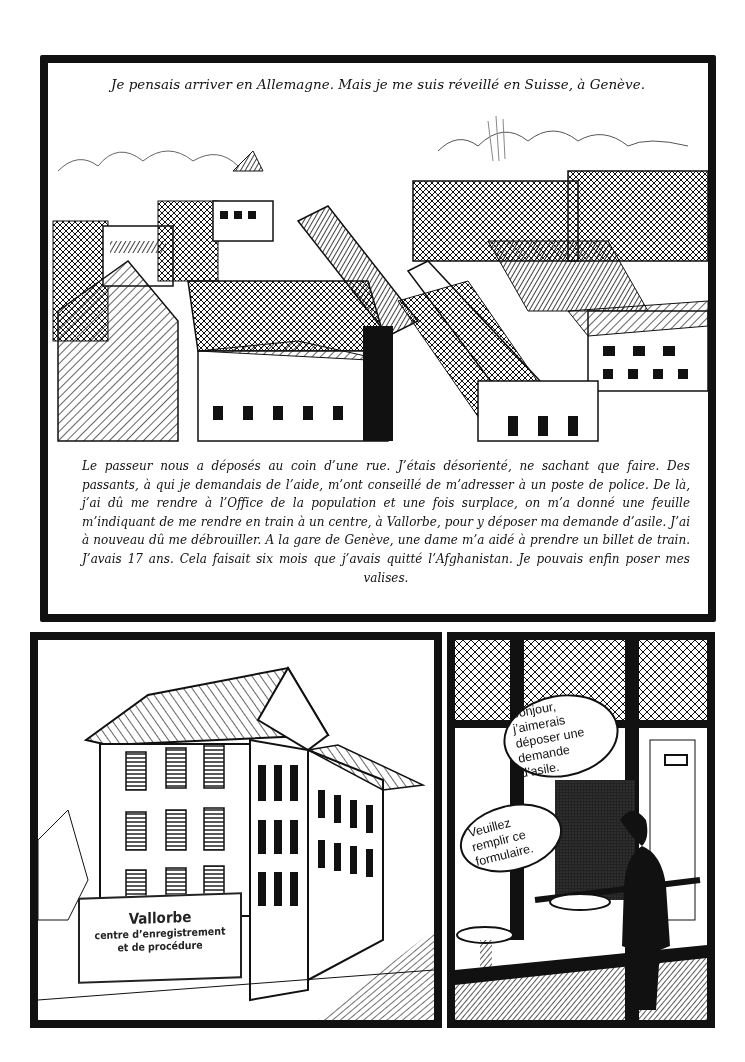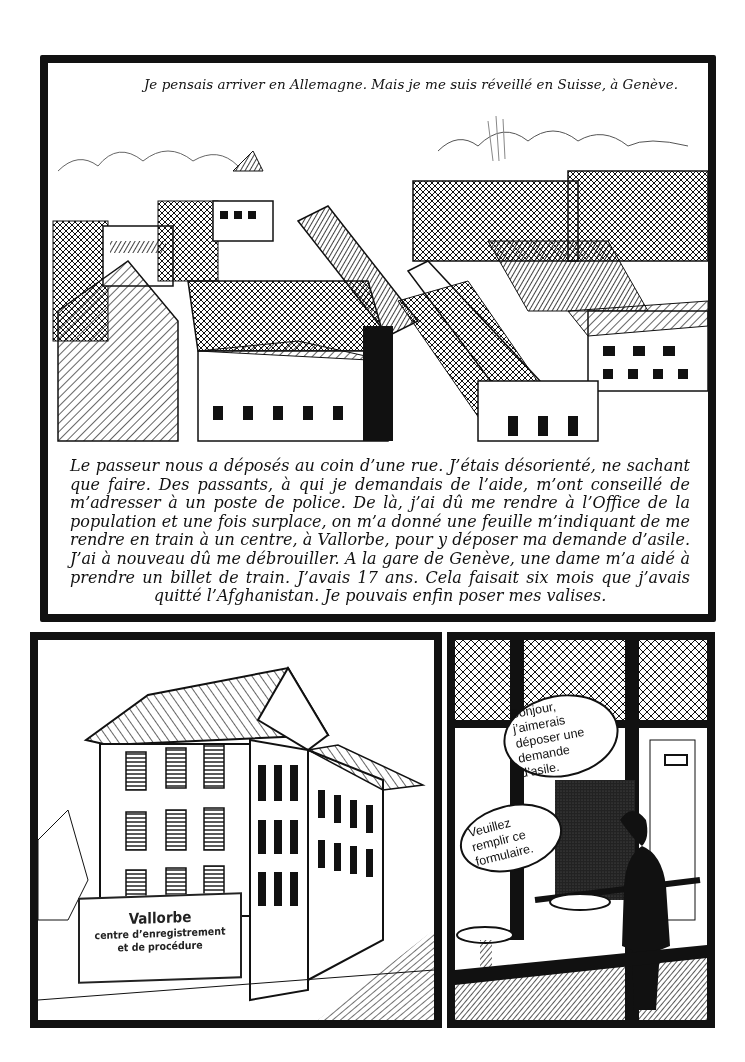--- a/index.html
+++ b/index.html
@@ -2,23 +2,23 @@
 <html><head>
 <meta charset="utf-8">
 <style>
   html, body { margin: 0; padding: 0; background: #ffffff; }
   body { width: 745px; height: 1062px; position: relative; overflow: hidden; font-family: "DejaVu Sans", sans-serif; }
   .panel { position: absolute; background: #fff; border: 8px solid #111; box-sizing: border-box; overflow: hidden; }
   #panel-top { left: 40px; top: 55px; width: 676px; height: 567px; border-radius: 2px; }
   #panel-bl { left: 30px; top: 632px; width: 412px; height: 396px; }
   #panel-br { left: 447px; top: 632px; width: 268px; height: 396px; }
 
-  .caption { position: absolute; text-align: right; color: #111; font-family: "DejaVu Serif", serif; font-style: italic; }
+  .caption { position: absolute; text-align: center; color: #111; font-family: "DejaVu Serif", serif; font-style: italic; }
   #caption-top { left: 30px; right: 30px; top: 12px; font-size: 13.5px; line-height: 18px; }
-  #caption-bottom { left: 22px; right: 18px; top: 394px; font-size: 16px; line-height: 18.6px; text-align: justify; text-align-last: center; }
+  #caption-bottom { left: 34px; right: 18px; top: 394px; font-size: 12px; line-height: 18.6px; text-align: justify; text-align-last: center; }
 
   .illus { position: absolute; }
   .sign { position: absolute; left: 40px; top: 255px; width: 160px; height: 82px; background: #fff; border: 2px solid #222; transform: skewY(-2deg); text-align: center; font-family: "DejaVu Sans Condensed", "DejaVu Sans", sans-serif; font-weight: bold; color: #222; }
   .sign .t1 { font-size: 15px; margin-top: 12px; }
   .sign .t2, .sign .t3 { font-size: 10.5px; line-height: 13px; }
 
   .bubble { position: absolute; background: #fff; border: 2px solid #111; border-radius: 50%; display: flex; align-items: center; justify-content: center; text-align: left; font-family: "Liberation Sans", sans-serif; font-size: 12.5px; line-height: 15px; color: #111; }
   #bubble-1 { left: 48px; top: 55px; width: 112px; height: 78px; transform: rotate(-10deg); }
   #bubble-2 { left: 4px; top: 165px; width: 100px; height: 62px; transform: rotate(-14deg); }
   .bubble span { display: block; padding: 0 10px; }

